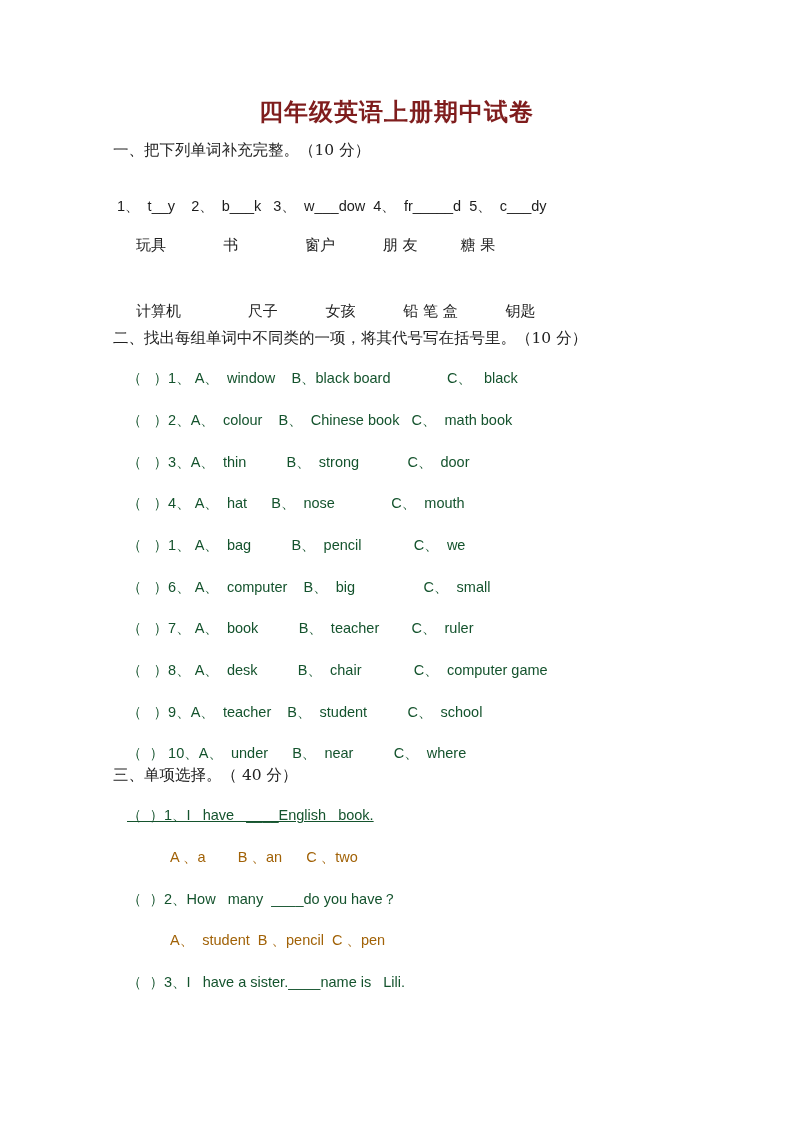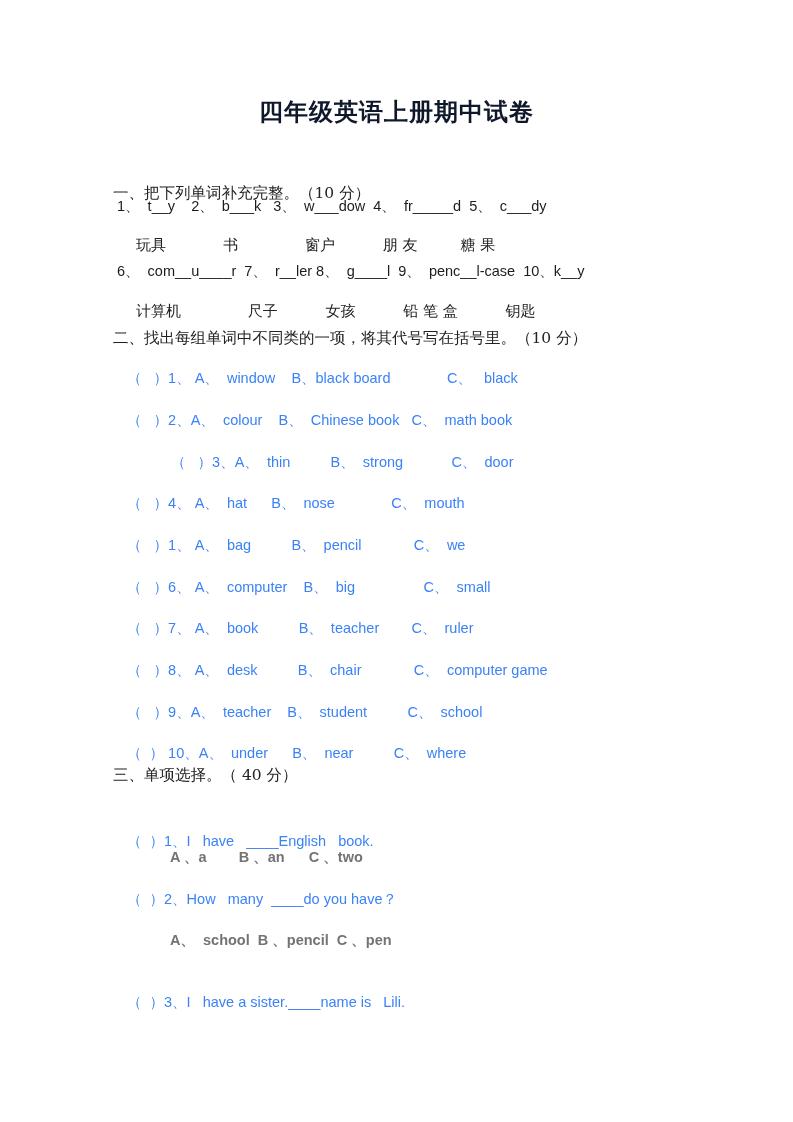--- a/index.html
+++ b/index.html
@@ -26,21 +26,21 @@
   .doc-title {
     position: absolute;
     left: 0;
     top: 96px;
     width: 793px;
     text-align: center;
     font-family: "DejaVu Serif", "Liberation Serif", serif;
     font-weight: bold;
     font-size: 24px;
     letter-spacing: 1px;
-    color: #0f172a;
+    color: #7f1d1d;
   }
   .sec-head {
     position: absolute;
     left: 113px;
     font-family: "DejaVu Serif", "Liberation Serif", serif;
     font-size: 15.5px;
     color: #222;
     white-space: pre;
   }
   .hint-line {
@@ -56,62 +56,60 @@
     width: 600px;
     font-size: 14.5px;
     white-space: pre;
     color: #1c1c1c;
   }
   .choice-row {
     position: absolute;
     left: 127px;
     font-size: 14.5px;
     white-space: pre;
-    color: #3b82f6;
+    color: #14532d;
   }
   .ans-row {
     position: absolute;
     left: 170px;
     font-size: 14.5px;
     white-space: pre;
-    color: #737373;
-    font-weight: bold;
+    color: #a16207;
   }
 </style>
 </head>
 <body>
 
 <div class="page">
 
   <div class="doc-title">四年级英语上册期中试卷</div>
 
-  <div class="sec-head" style="top:140px;margin-top:43px;">一、把下列单词补充完整。（10 分）</div>
+  <div class="sec-head" style="top:140px;">一、把下列单词补充完整。（10 分）</div>
 
   <div class="fill-row" style="top:181px;margin-top:16px;">1、  t__y    2、  b___k   3、  w___dow  4、  fr_____d  5、  c___dy</div>
   <div class="hint-line" style="left:117px; top:236px;">    玩具            书              窗户          朋 友         糖 果</div>
 
-  <div class="fill-row" style="top:262px;">6、  com__u____r  7、  r__ler 8、  g____l  9、  penc__l-case  10、k__y</div>
   <div class="hint-line" style="left:117px; top:302px;">    计算机              尺子          女孩          铅 笔 盒          钥匙</div>
 
   <div class="sec-head" style="top:328px;">二、找出每组单词中不同类的一项，将其代号写在括号里。（10 分）</div>
 
   <div class="choice-row" style="top:369px;">（   ）1、 A、  window    B、black board              C、   black</div>
   <div class="choice-row" style="top:411px;">（   ）2、A、  colour    B、  Chinese book   C、  math book</div>
-  <div class="choice-row" style="top:453px;margin-left:44px;">（   ）3、A、  thin          B、  strong            C、  door</div>
+  <div class="choice-row" style="top:453px;">（   ）3、A、  thin          B、  strong            C、  door</div>
   <div class="choice-row" style="top:494px;text-align:center;">（   ）4、 A、  hat      B、  nose              C、  mouth</div>
   <div class="choice-row" style="top:536px;">（   ）1、 A、  bag          B、  pencil             C、  we</div>
   <div class="choice-row" style="top:578px;">（   ）6、 A、  computer    B、  big                 C、  small</div>
   <div class="choice-row" style="top:619px;">（   ）7、 A、  book          B、  teacher        C、  ruler</div>
   <div class="choice-row" style="top:661px;">（   ）8、 A、  desk          B、  chair             C、  computer game</div>
   <div class="choice-row" style="top:703px;">（   ）9、A、  teacher    B、  student          C、  school</div>
   <div class="choice-row" style="top:744px;">（  ） 10、A、  under      B、  near          C、  where</div>
 
   <div class="sec-head" style="top:765px;">三、单项选择。（ 40 分）</div>
 
-  <div class="choice-row" style="top:832px;">（  ）1、I   have   ____English   book.</div>
+  <div class="choice-row" style="top:806px;text-decoration:underline;">（  ）1、I   have   ____English   book.</div>
   <div class="ans-row" style="top:848px;">A 、a        B 、an      C 、two</div>
 
   <div class="choice-row" style="top:890px;">（  ）2、How   many  ____do you have？</div>
-  <div class="ans-row" style="top:931px;">A、  school  B 、pencil  C 、pen</div>
+  <div class="ans-row" style="top:931px;">A、  student  B 、pencil  C 、pen</div>
 
-  <div class="choice-row" style="top:973px;margin-top:20px;">（  ）3、I   have a sister.____name is   Lili.</div>
+  <div class="choice-row" style="top:973px;">（  ）3、I   have a sister.____name is   Lili.</div>
 
 </div>
 
 </body></html>

